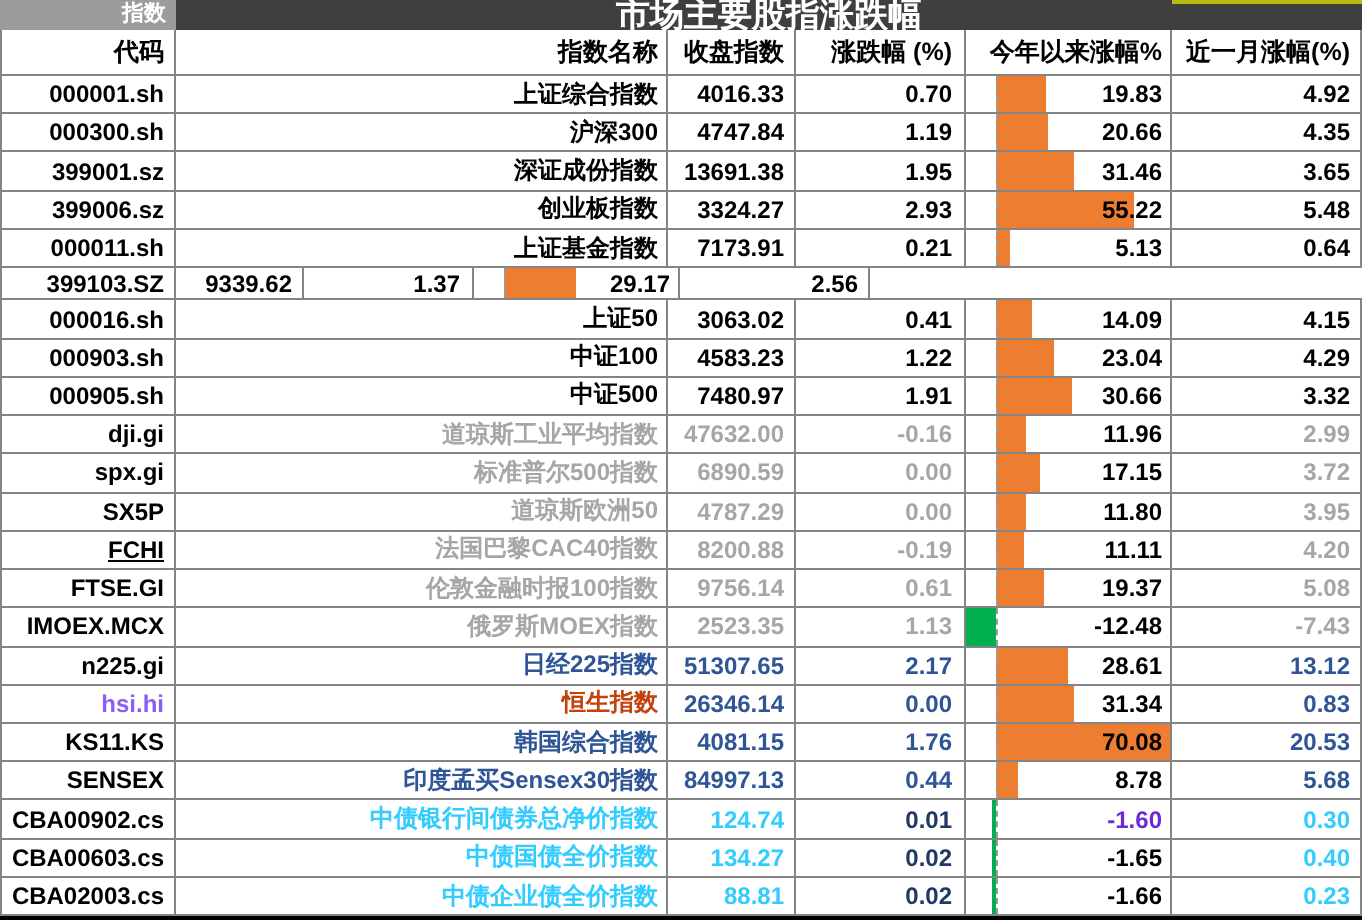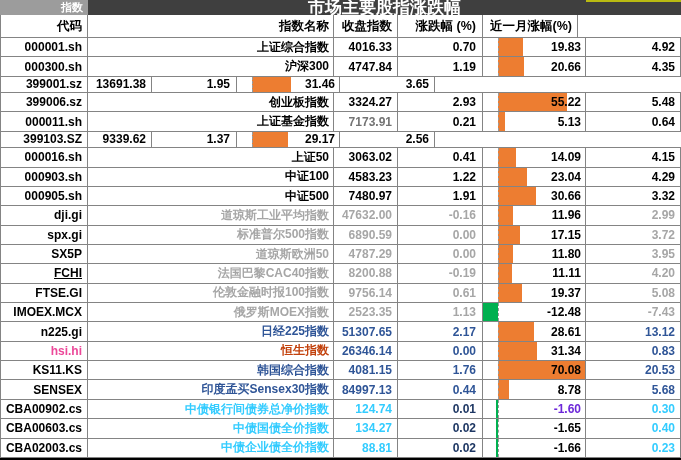--- a/index.html
+++ b/index.html
@@ -58,20 +58,21 @@
   <div class="yellow-line"></div>
   <div class="title-row">
     <div class="corner-cell">指数</div>
     <div class="title-bar">市场主要股指涨跌幅</div>
   </div>
   <div class="row head-row" id="head-row">
       <div class="cell c0">代码</div>
       <div class="cell c1">指数名称</div>
       <div class="cell c2">收盘指数</div>
       <div class="cell c3">涨跌幅 (%)</div>
+      <div class="cell c4">今年以来涨幅%</div>
       <div class="cell c5">近一月涨幅(%)</div>
     </div>
   <div id="rows-container" style="display:flex;flex-direction:column;flex:1;">
       <div class="row data-row">
         <div class="cell c0" style="color: rgb(0, 0, 0);">000001.sh</div>
         <div class="cell c1" style="color: rgb(0, 0, 0);">上证综合指数</div>
         <div class="cell c2" style="color: rgb(0, 0, 0);">4016.33</div>
         <div class="cell c3" style="color: rgb(0, 0, 0);">0.70</div>
         <div class="cell c4">
           <div class="databar" style="background: rgb(237, 125, 49); left: 15.1163%; width: 24.0189%;"></div>
@@ -87,20 +88,21 @@
         <div class="cell c3" style="color: rgb(0, 0, 0);">1.19</div>
         <div class="cell c4">
           <div class="databar" style="background: rgb(237, 125, 49); left: 15.1163%; width: 25.0242%;"></div>
           <div class="databar-axis" style="left: 15.1163%;"></div>
           <span class="val" style="color: rgb(0, 0, 0);">20.66</span>
         </div>
         <div class="cell c5" style="color: rgb(0, 0, 0);">4.35</div>
       </div>
       <div class="row data-row">
         <div class="cell c0" style="color: rgb(0, 0, 0);">399001.sz</div>
+        <div class="cell c1" style="color: rgb(0, 0, 0);">深证成份指数</div>
         <div class="cell c2" style="color: rgb(0, 0, 0);">13691.38</div>
         <div class="cell c3" style="color: rgb(0, 0, 0);">1.95</div>
         <div class="cell c4">
           <div class="databar" style="background: rgb(237, 125, 49); left: 15.1163%; width: 38.1056%;"></div>
           <div class="databar-axis" style="left: 15.1163%;"></div>
           <span class="val" style="color: rgb(0, 0, 0);">31.46</span>
         </div>
         <div class="cell c5" style="color: rgb(0, 0, 0);">3.65</div>
       </div>
       <div class="row data-row">
@@ -111,21 +113,21 @@
         <div class="cell c4">
           <div class="databar" style="background: rgb(237, 125, 49); left: 15.1163%; width: 66.8847%;"></div>
           <div class="databar-axis" style="left: 15.1163%;"></div>
           <span class="val" style="color: rgb(0, 0, 0);">55.22</span>
         </div>
         <div class="cell c5" style="color: rgb(0, 0, 0);">5.48</div>
       </div>
       <div class="row data-row">
         <div class="cell c0" style="color: rgb(0, 0, 0);">000011.sh</div>
         <div class="cell c1" style="color: rgb(0, 0, 0);">上证基金指数</div>
-        <div class="cell c2" style="color: #737373;">7173.91</div>
+        <div class="cell c2" style="color: #000000;">7173.91</div>
         <div class="cell c3" style="color: rgb(0, 0, 0);">0.21</div>
         <div class="cell c4">
           <div class="databar" style="background: rgb(237, 125, 49); left: 15.1163%; width: 6.21366%;"></div>
           <div class="databar-axis" style="left: 15.1163%;"></div>
           <span class="val" style="color: rgb(0, 0, 0);">5.13</span>
         </div>
         <div class="cell c5" style="color: rgb(0, 0, 0);">0.64</div>
       </div>
       <div class="row data-row">
         <div class="cell c0" style="color: rgb(0, 0, 0);">399103.SZ</div>
@@ -252,21 +254,21 @@
         <div class="cell c2" style="color: rgb(47, 85, 151);">51307.65</div>
         <div class="cell c3" style="color: rgb(47, 85, 151);">2.17</div>
         <div class="cell c4">
           <div class="databar" style="background: rgb(237, 125, 49); left: 15.1163%; width: 34.6536%;"></div>
           <div class="databar-axis" style="left: 15.1163%;"></div>
           <span class="val" style="color: rgb(0, 0, 0);">28.61</span>
         </div>
         <div class="cell c5" style="color: rgb(47, 85, 151);">13.12</div>
       </div>
       <div class="row data-row">
-        <div class="cell c0" style="color: #ec4899;">hsi.hi</div>
+        <div class="cell c0" style="color: #8b5cf6;">hsi.hi</div>
         <div class="cell c1" style="color: #c2410c;">恒生指数</div>
         <div class="cell c2" style="color: rgb(47, 85, 151);">26346.14</div>
         <div class="cell c3" style="color: rgb(47, 85, 151);">0.00</div>
         <div class="cell c4">
           <div class="databar" style="background: rgb(237, 125, 49); left: 15.1163%; width: 37.9603%;"></div>
           <div class="databar-axis" style="left: 15.1163%;"></div>
           <span class="val" style="color: rgb(0, 0, 0);">31.34</span>
         </div>
         <div class="cell c5" style="color: rgb(47, 85, 151);">0.83</div>
       </div>

